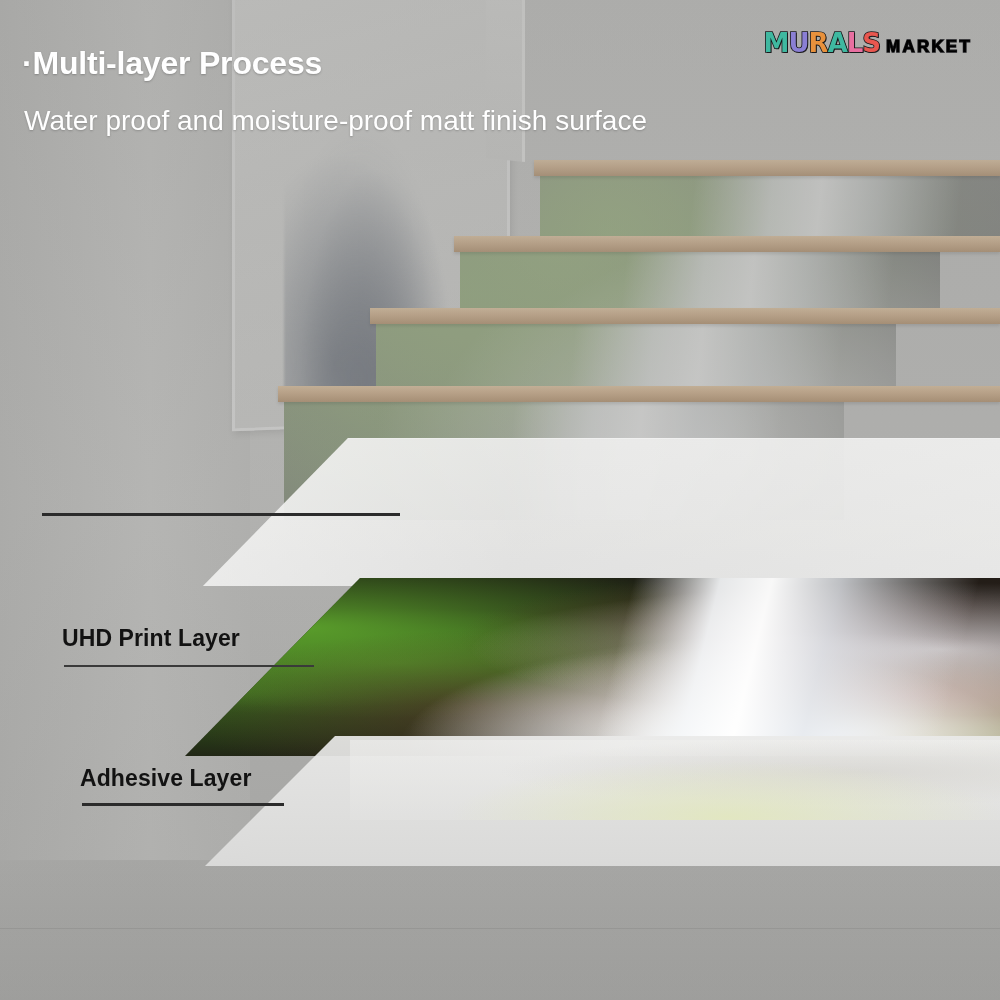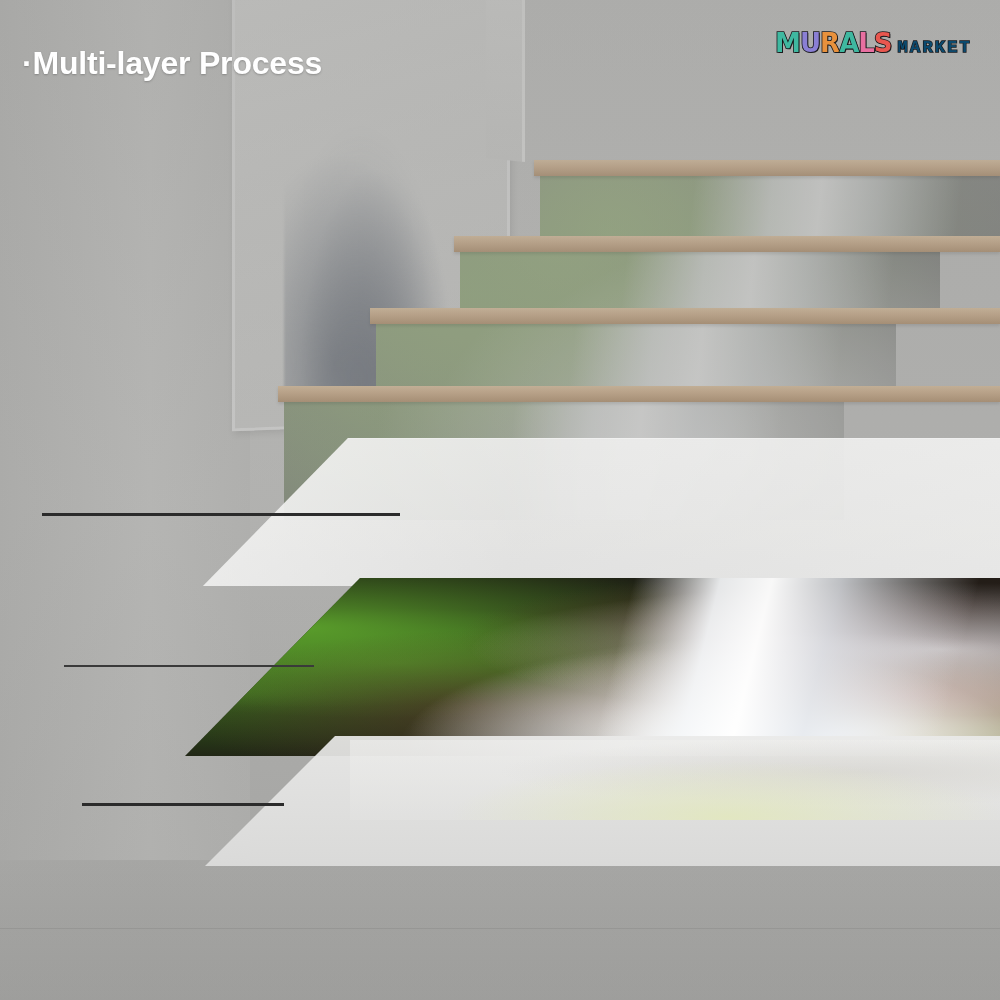--- a/index.html
+++ b/index.html
@@ -219,25 +219,25 @@
     font-size: 26px;
     letter-spacing: -1px;
     line-height: 1;
   }
   .logo-murals span {
     -webkit-text-stroke: 1.6px #17171a;
     paint-order: stroke fill;
     text-shadow: 1px 1px 0 rgba(20,20,22,.85);
   }
   .logo-market {
-    font-family: Liberation Mono, monospace;
+    font-family: Liberation Sans, sans-serif;
     font-weight: bold;
     font-size: 17px;
     letter-spacing: 2.2px;
-    color: #0c4a6e;
+    color: #000000;
     -webkit-text-stroke: 1.4px #17171a;
     paint-order: stroke fill;
   }
 </style>
 </head>
 <body>
 
 <div id="stage">
 
   <div class="scene">
@@ -282,26 +282,29 @@
   </div>
 
   <div class="slab slab-print"></div>
 
   <div class="slab slab-adhesive">
     <div class="slab-adhesive-inner"></div>
   </div>
 
   <div class="label-rule" style="left:42px; top:513px; width:358px;"></div>
 
+  <div class="layer-label" style="left:62px; top:625px;">UHD Print Layer</div>
   <div class="label-rule thin" style="left:64px; top:665px; width:250px;"></div>
 
+  <div class="layer-label" style="left:80px; top:765px;">Adhesive Layer</div>
   <div class="label-rule" style="left:82px; top:803px; width:202px;"></div>
 
   <h1 class="title">·Multi-layer Process</h1>
   <div class="subtitle">
+    <div>Water proof and moisture-proof matt finish surface</div>
   </div>
 
   <div class="logo">
     <div class="logo-murals">
         <span style="color: rgb(63, 184, 160);">M</span>
         <span style="color: rgb(138, 127, 212);">U</span>
         <span style="color: rgb(232, 145, 60);">R</span>
         <span style="color: rgb(63, 184, 160);">A</span>
         <span style="color: rgb(232, 111, 160);">L</span>
         <span style="color: rgb(232, 87, 79);">S</span>

